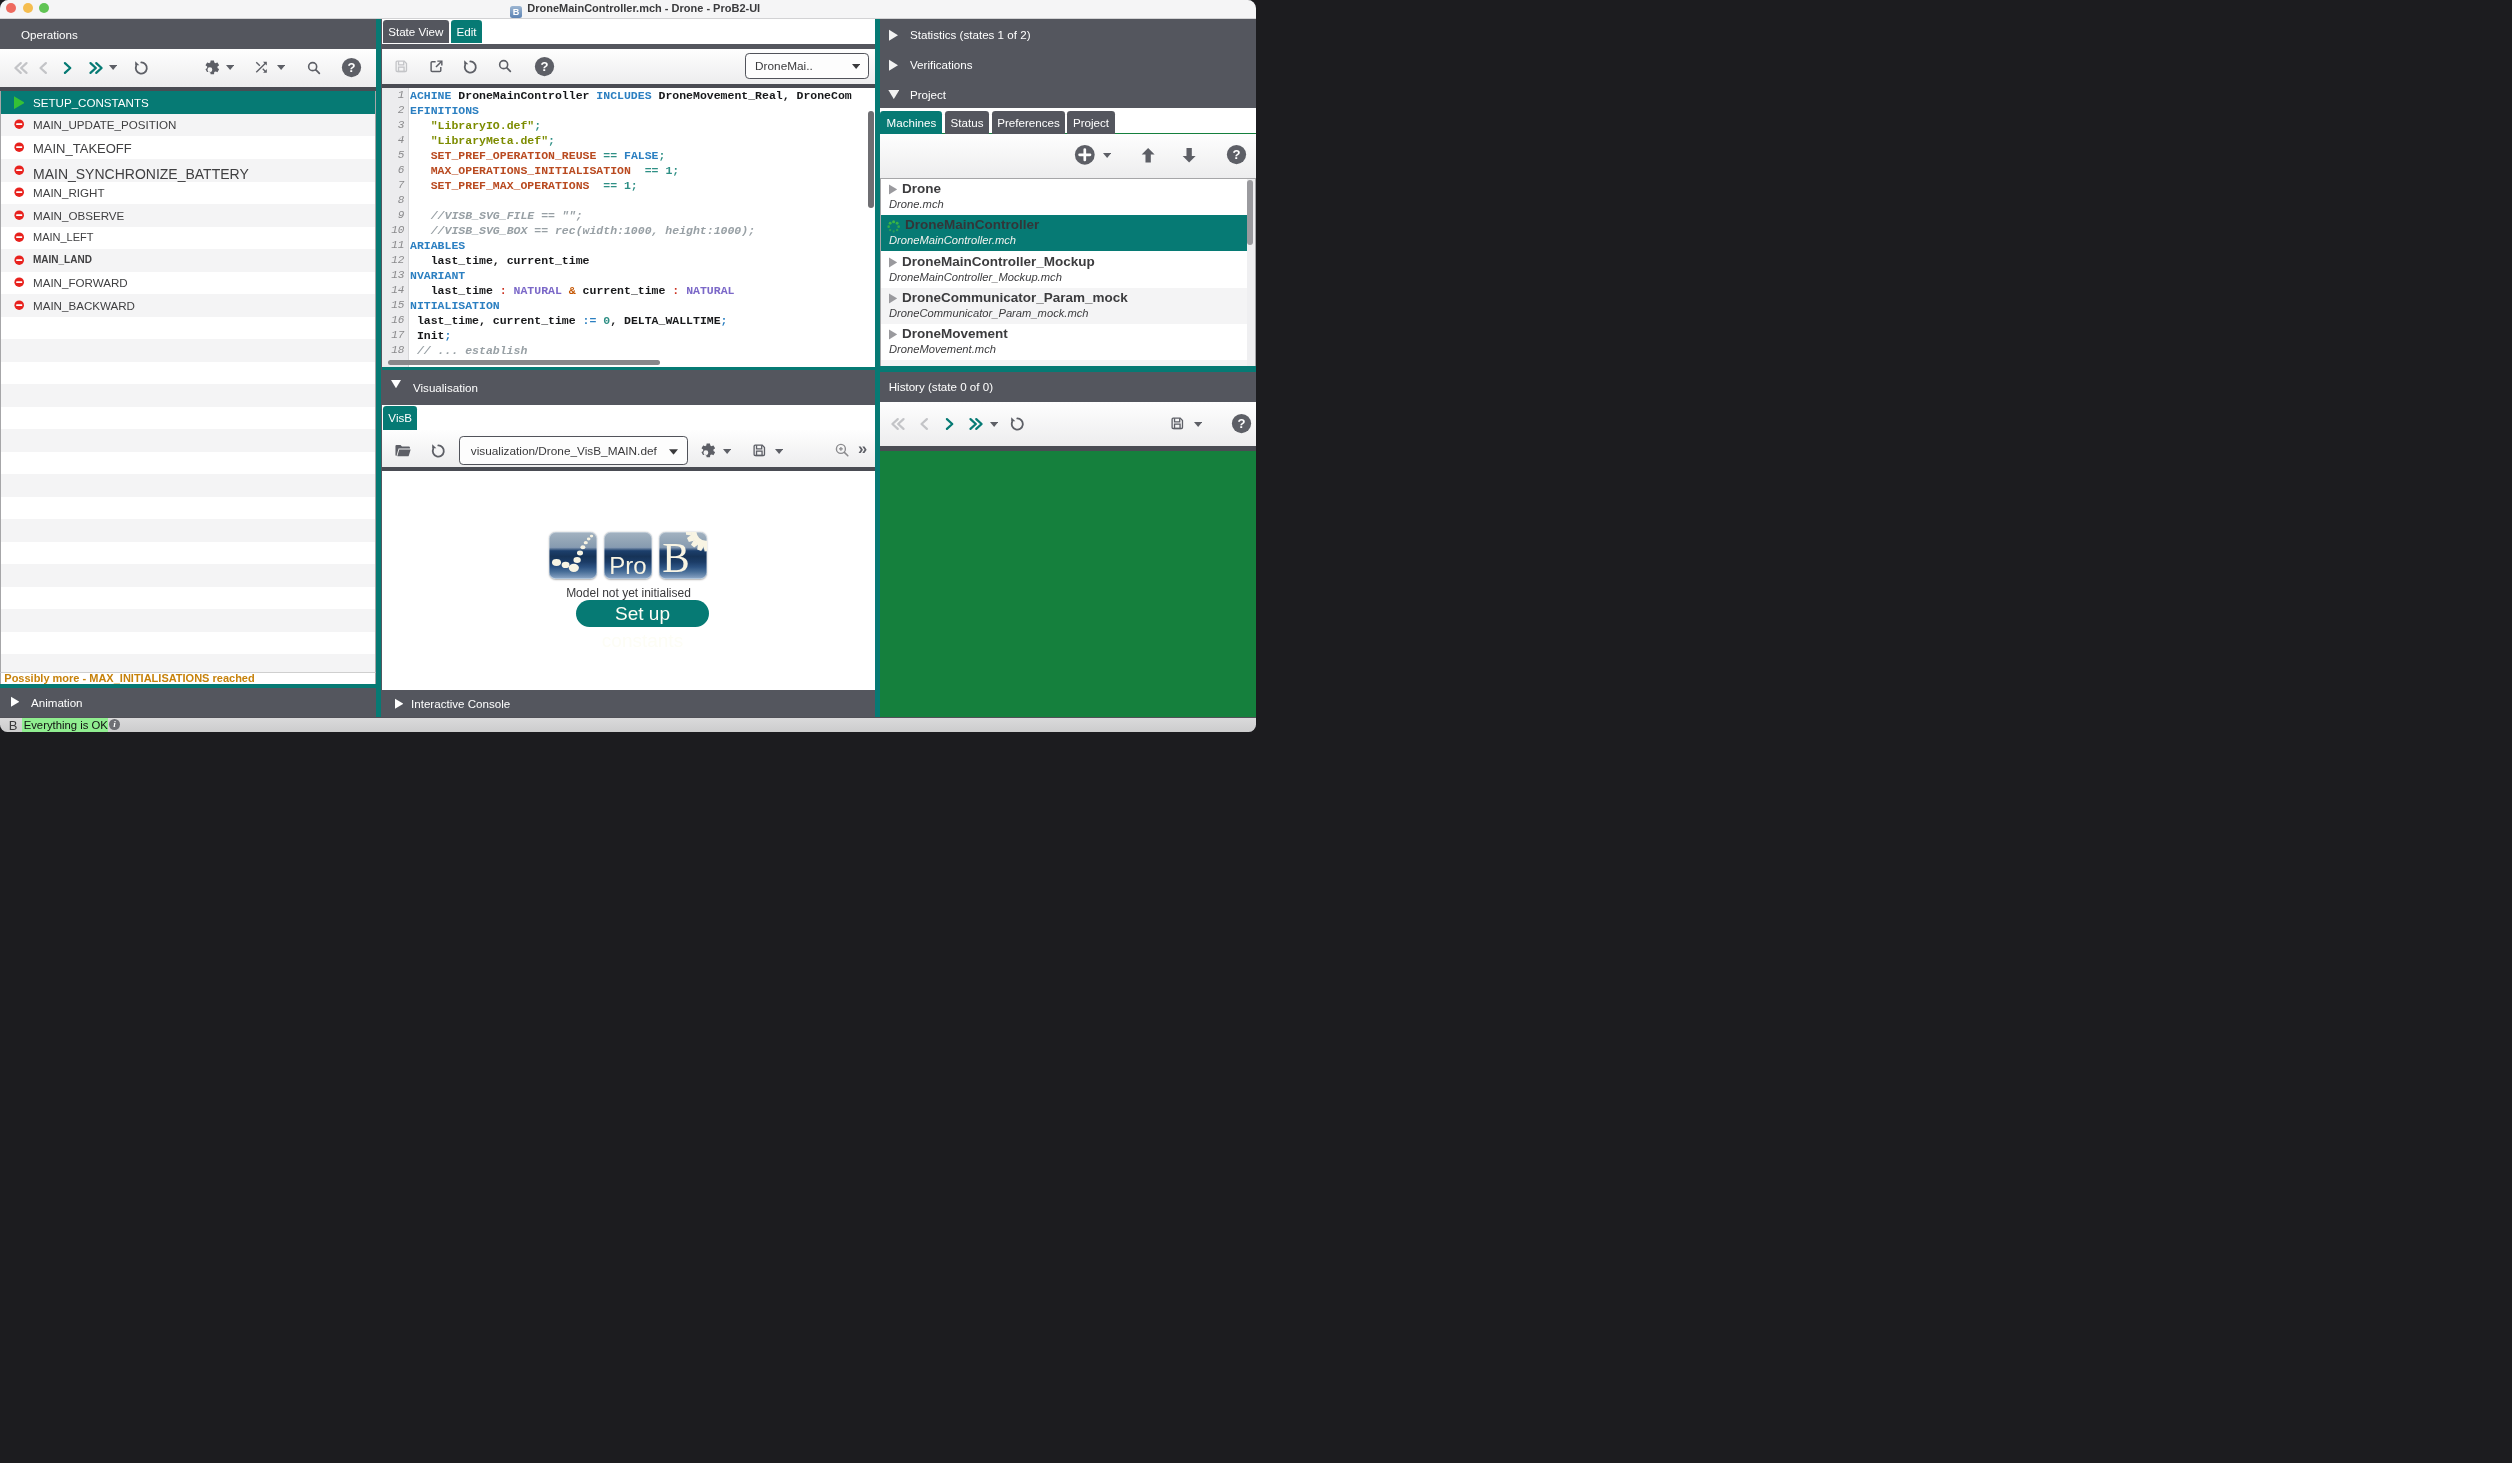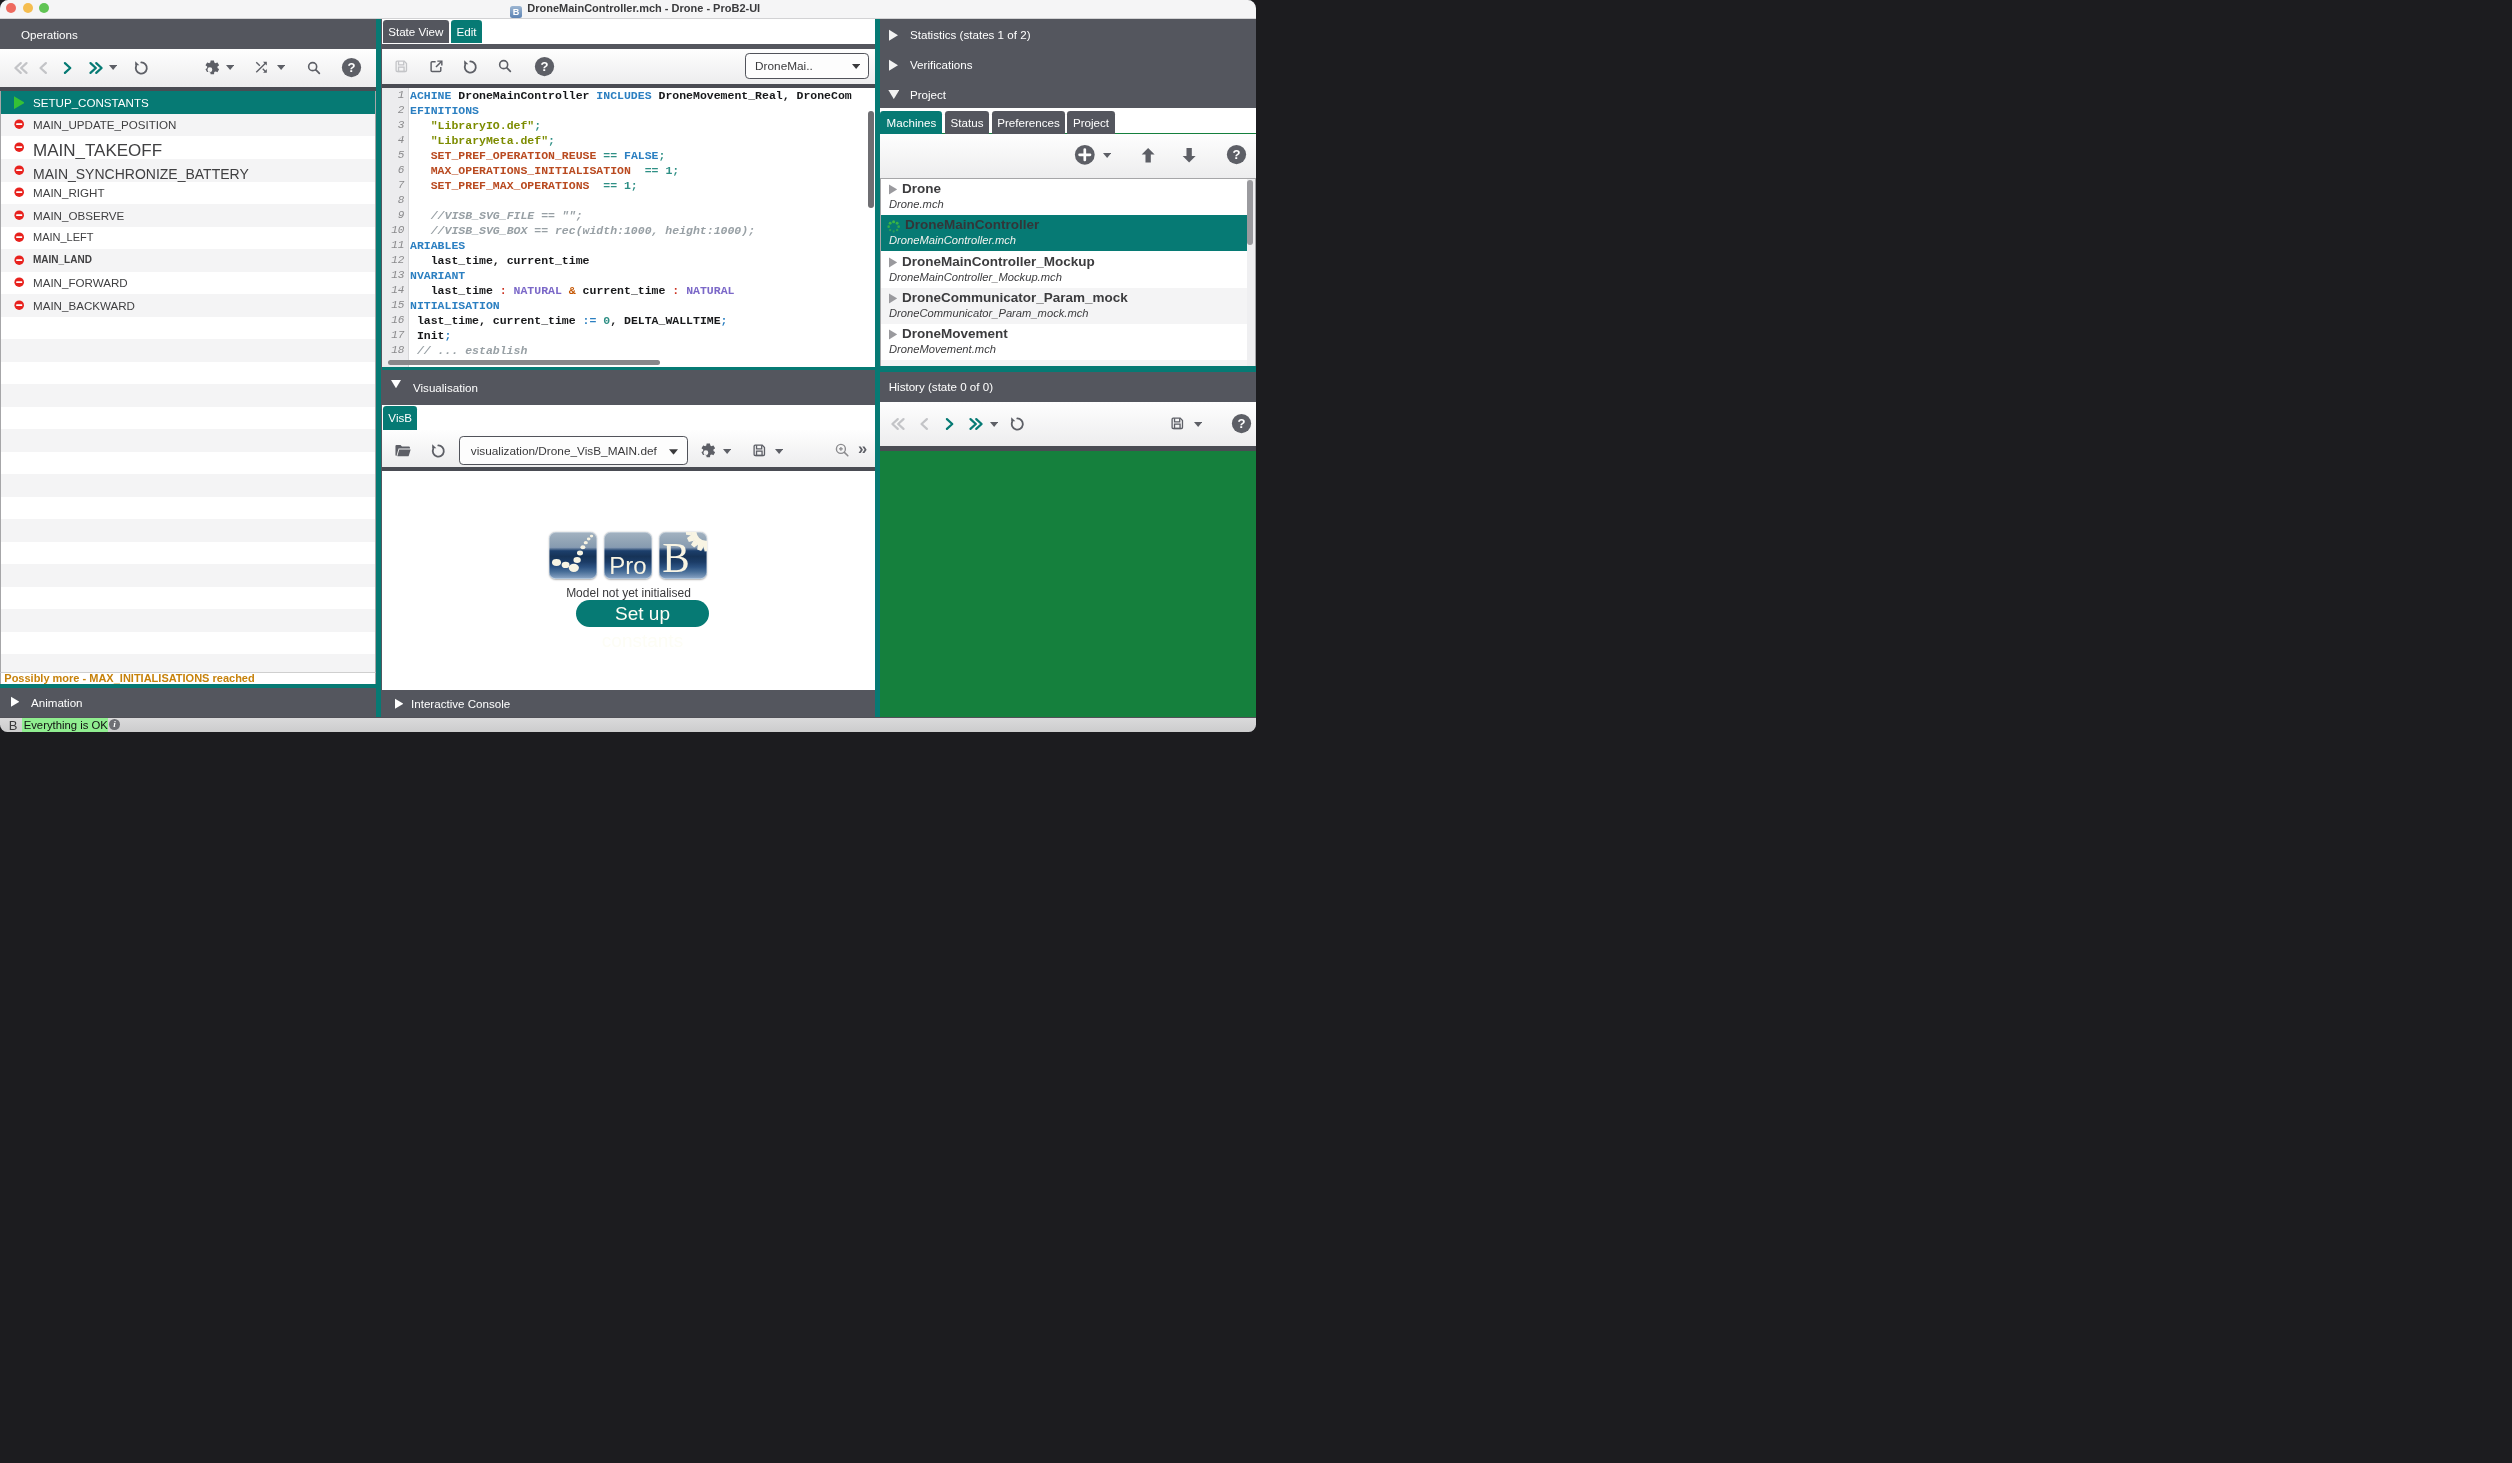--- a/index.html
+++ b/index.html
@@ -99,21 +99,21 @@
       <div class="listrow stripe" style="top:22.6px; height:22.5px;">
           <svg class="abs" style="left:13px; top:5.8px;" width="10.4" height="10.4" viewBox="0 0 12.5 12.5">
             <use href="#minus"></use>
           </svg>
           <span class="abs" style="left:32px; top:4.6px; font-size:11.6px; color:#404042;">MAIN_UPDATE_POSITION</span>
         </div>
       <div class="listrow" style="top:45px; height:22.5px;">
           <svg class="abs" style="left:13px; top:5.8px;" width="10.4" height="10.4" viewBox="0 0 12.5 12.5">
             <use href="#minus"></use>
           </svg>
-          <span class="abs" style="left:32px; top:4.6px; font-size:17px; color:#404042;">MAIN_TAKEOFF</span>
+          <span class="abs" style="left:32px; top:4.6px; font-size:13px; color:#404042;">MAIN_TAKEOFF</span>
         </div>
       <div class="listrow stripe" style="top:68px; height:22.5px;">
           <svg class="abs" style="left:13px; top:5.8px;" width="10.4" height="10.4" viewBox="0 0 12.5 12.5">
             <use href="#minus"></use>
           </svg>
           <span class="abs" style="left:32px; top:7px; font-size:14px; color:#404042;">MAIN_SYNCHRONIZE_BATTERY</span>
         </div>
       <div class="listrow" style="top:90px; height:22.5px;">
           <svg class="abs" style="left:13px; top:5.8px;" width="10.4" height="10.4" viewBox="0 0 12.5 12.5">
             <use href="#minus"></use>

